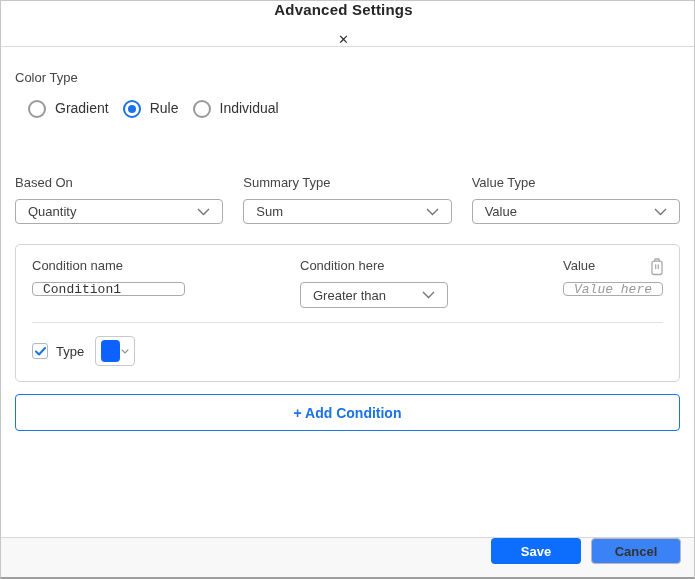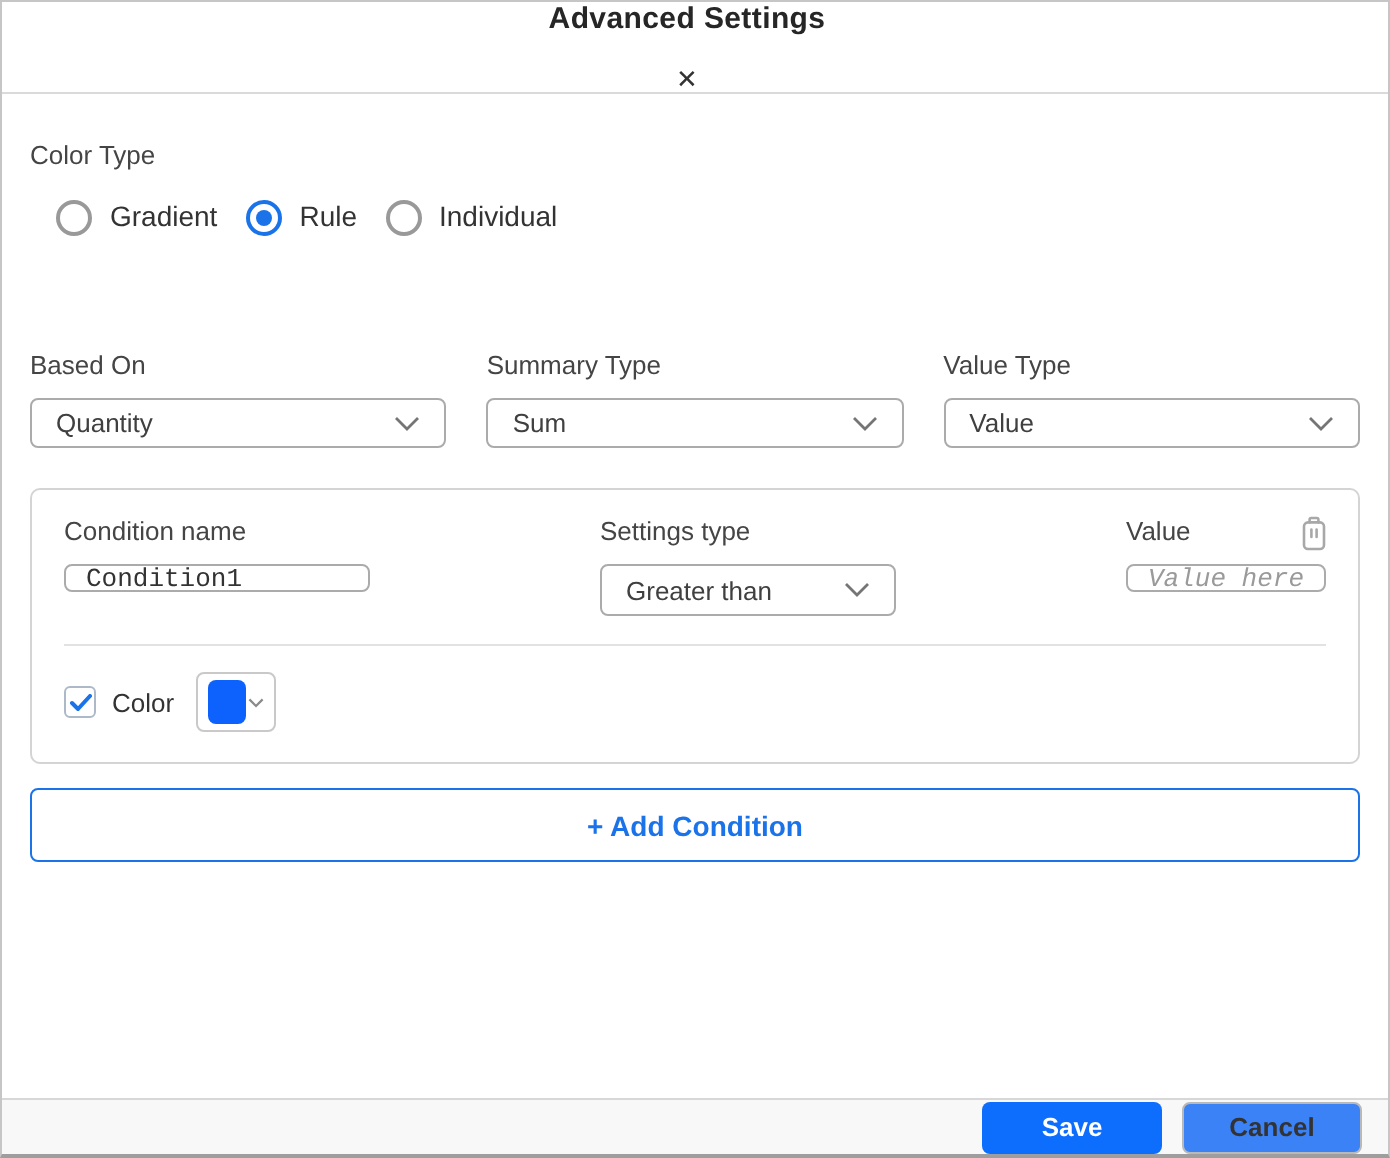--- a/index.html
+++ b/index.html
@@ -76,23 +76,23 @@
   .swatch { width:19px; height:22px; border-radius:4px; background:#0d62fd; }
   .trash-btn { position:absolute; top:13px; right:14px; cursor:pointer; line-height:0; }
   
   .add-btn {
     margin-top:12px; width:100%; height:37px; background:#fff;
     border:1px solid var(--accent); border-radius:4px;
     color:var(--accent); font-weight:bold; font-size:14px; font-family:inherit; cursor:pointer;
   }
   
   .dlg-footer {
-    position:absolute; left:0; right:0; bottom:0; height:28px;
+    position:absolute; left:0; right:0; bottom:0; height:40px;
     background:#f8f8f8; border-top:1px solid #d7d7d7;
-    display:flex; align-items:center; justify-content:flex-end; gap:10px; padding:0 13px;
+    display:flex; justify-content:flex-end; gap:10px; padding:0 13px;
   }
   .btn {
     height:26px; width:90px; border-radius:4px; font-size:13px; font-weight:bold;
     font-family:inherit; cursor:pointer; display:flex; align-items:center; justify-content:center;
   }
   .btn-save { background:#0d6efd; color:#fff; border:none; }
   .btn-cancel { background:#3b82f6; color:#333; border:1px solid #b9b9b9; }
 </style>
 </head>
 <body>
@@ -161,21 +161,21 @@
     </div>
 
     
     <div class="condition-card">
       <div class="cond-fields">
         <div class="cond-col w-name">
           <div class="field-label">Condition name</div>
           <input class="text-input" type="text" value="Condition1" style="">
         </div>
         <div class="cond-col w-type">
-          <div class="field-label">Settings type</div>
+          <div class="field-label">Condition here</div>
           <div class="combo in-card">
             <span>Greater than</span>
             <svg class="chev" width="13" height="8" viewBox="0 0 13 8">
                 <polyline points="1,1 6.5,6.5 12,1" fill="none" stroke="#757575" stroke-width="1.4"></polyline>
               </svg>
           </div>
         </div>
         <div class="cond-col w-value">
           <div class="field-label">Value</div>
           <input class="text-input" type="text" placeholder="Value here" style="">
@@ -192,21 +192,21 @@
       </div>
 
       <hr class="card-divider">
 
       <div class="fill-row">
         <span class="checkbox">
           <svg width="11" height="9" viewBox="0 0 11 9">
               <polyline points="1,4.5 4,7.5 10,1" fill="none" stroke="#1a73e8" stroke-width="2" stroke-linecap="round" stroke-linejoin="round"></polyline>
             </svg>
         </span>
-        <span class="fill-label">Color</span>
+        <span class="fill-label">Type</span>
         <span class="swatch-btn">
           <span class="swatch" style="background: rgb(13, 98, 253);"></span>
           <svg width="8" height="5" viewBox="0 0 8 5">
               <polyline points="0.7,0.7 4,4 7.3,0.7" fill="none" stroke="#8a8a8a" stroke-width="1.1"></polyline>
             </svg>
         </span>
       </div>
     </div>
 
     

